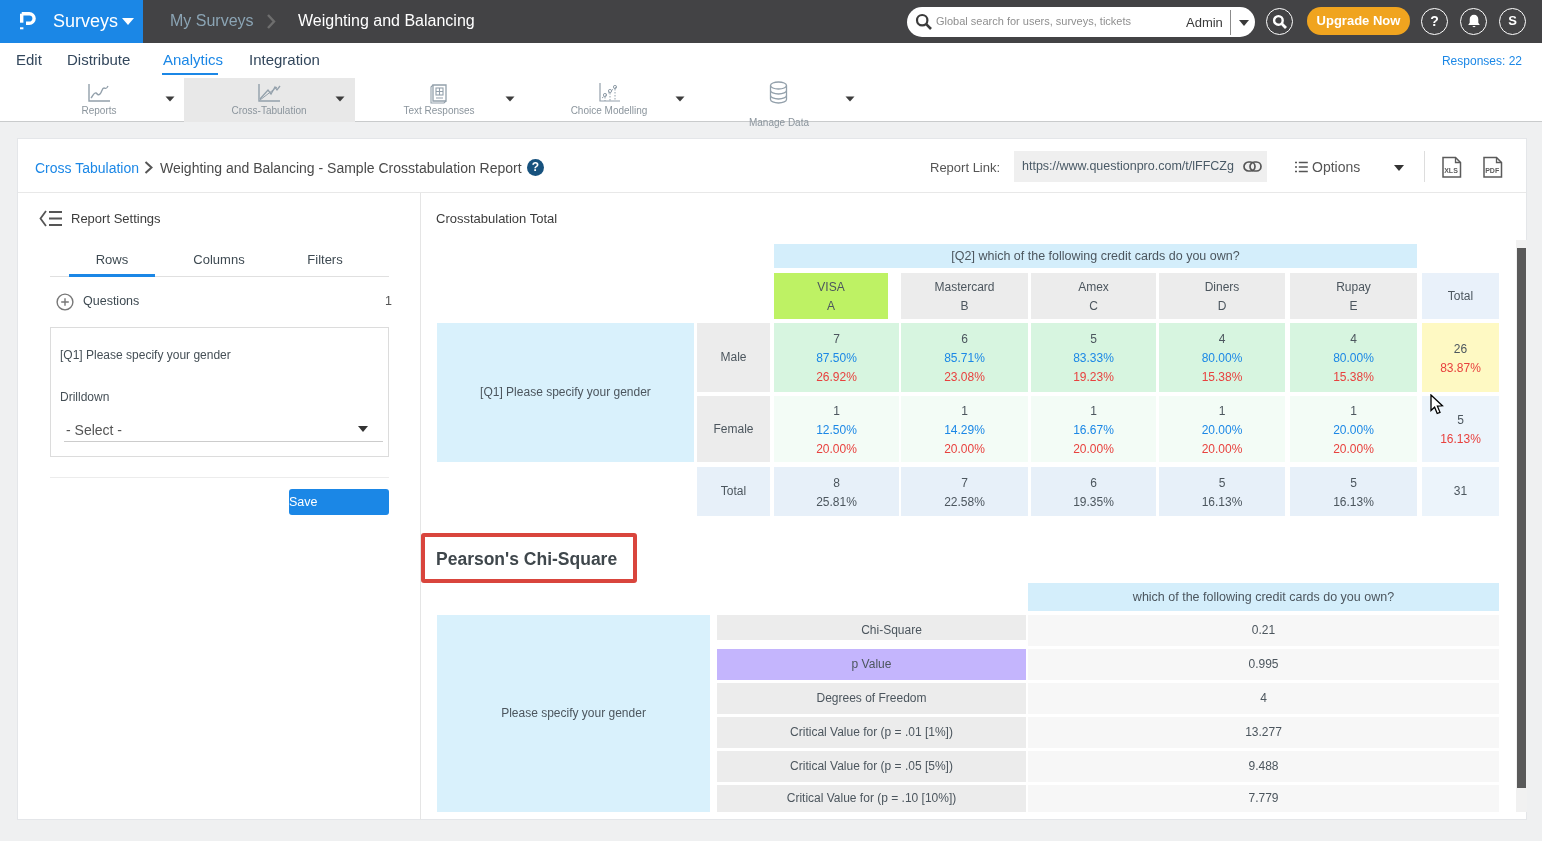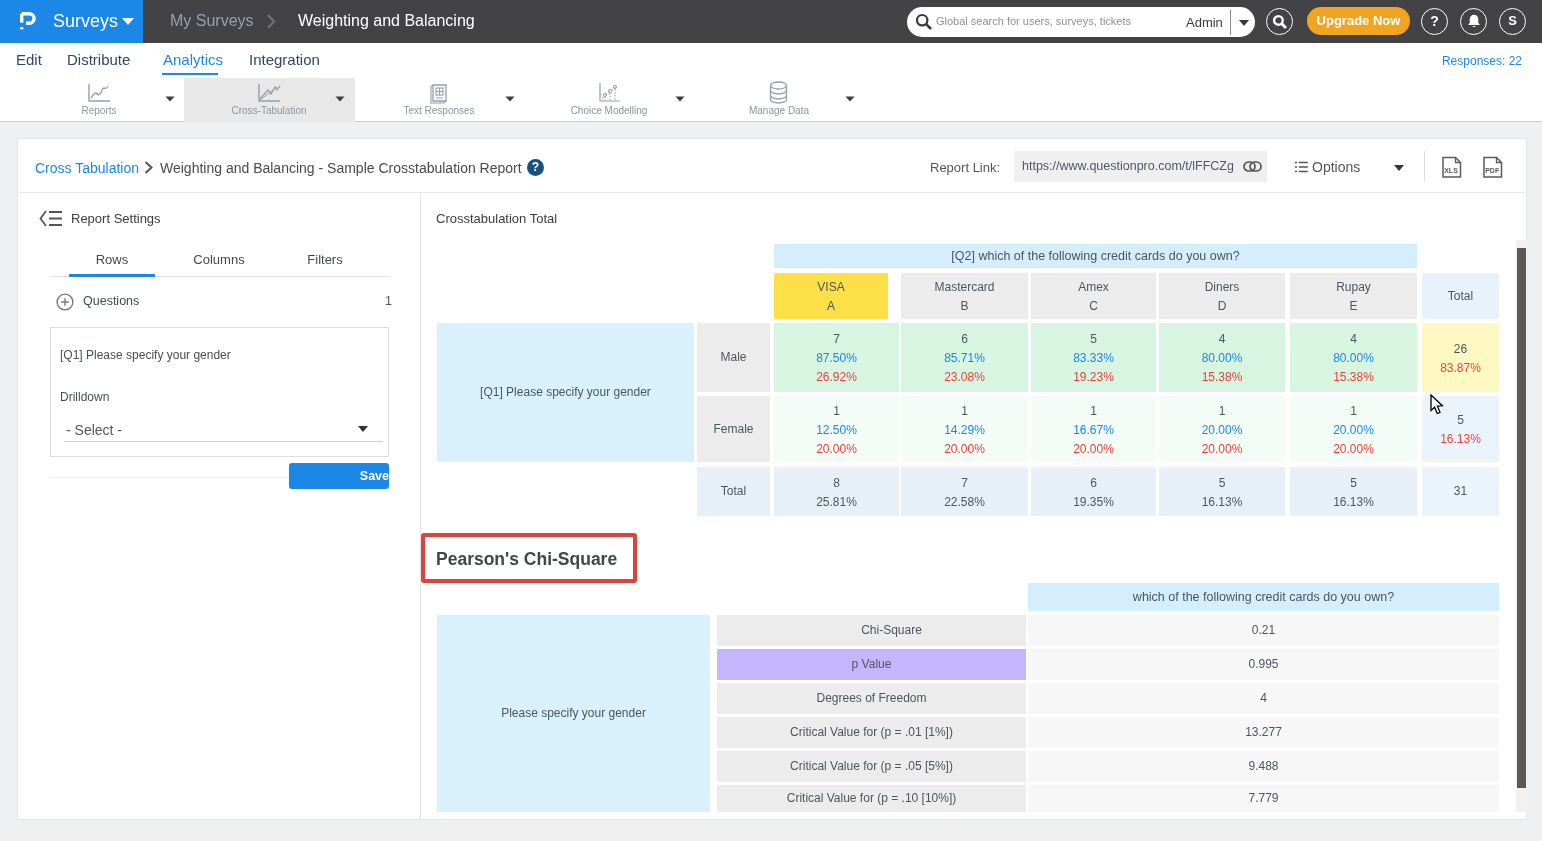--- a/index.html
+++ b/index.html
@@ -109,21 +109,21 @@
 <svg class="abs" style="left:675px;top:96px;" width="10" height="6" viewBox="0 0 10 6">
     <path d="M0.5,0.5 L5,5.5 L9.5,0.5 Z" fill="#3c3c3c"></path>
   </svg>
 
 <svg class="abs" style="left:768px;top:81px;" width="21" height="23" viewBox="0 0 21 23">
   <ellipse cx="10.5" cy="4.5" rx="8" ry="3.5" stroke="#93a0ab" stroke-width="1.3" fill="none"></ellipse>
   <path d="M2.5,4.5 v5 c0,1.9 3.6,3.5 8,3.5 s8,-1.6 8,-3.5 v-5" stroke="#93a0ab" stroke-width="1.3" fill="none"></path>
   <path d="M2.5,9.5 v5 c0,1.9 3.6,3.5 8,3.5 s8,-1.6 8,-3.5 v-5" stroke="#93a0ab" stroke-width="1.3" fill="none"></path>
   <path d="M2.5,14.5 v4 c0,1.9 3.6,3.5 8,3.5 s8,-1.6 8,-3.5 v-4" stroke="#93a0ab" stroke-width="1.3" fill="none"></path>
 </svg>
-<div class="abs" style="left:694px;top:105px;width:170px;text-align:center;color:#8b959d;font-size:10px;">Manage Data</div>
+<div class="abs" style="left:694px;top:117px;width:170px;text-align:center;color:#8b959d;font-size:10px;">Manage Data</div>
 <svg class="abs" style="left:845px;top:96px;" width="10" height="6" viewBox="0 0 10 6">
     <path d="M0.5,0.5 L5,5.5 L9.5,0.5 Z" fill="#3c3c3c"></path>
   </svg>
 
 <div class="abs" style="left:17px;top:138px;width:1510px;height:682px;background:#fff;border:1px solid #e4e6e9;"></div>
 
 <div class="abs" style="left:35px;top:160px;color:#1b87e6;font-size:14px;">Cross Tabulation</div>
 <svg class="abs" style="left:144px;top:161px;" width="9" height="13" viewBox="0 0 9 13">
     <path d="M1.5,1 L7.5,6.5 L1.5,12" stroke="#555" stroke-width="2" fill="none"></path>
   </svg>
@@ -182,27 +182,27 @@
 <div class="abs" style="left:50px;top:327px;width:339px;height:130px;border:1px solid #dcdcdc;"></div>
 <div class="abs" style="left:60px;top:348px;color:#454f56;font-size:12px;">[Q1] Please specify your gender</div>
 <div class="abs" style="left:60px;top:390px;color:#454f56;font-size:12px;">Drilldown</div>
 <div class="abs" style="left:66px;top:422px;color:#555;font-size:14px;">- Select -</div>
 <svg class="abs" style="left:357px;top:425px;" width="12" height="8" viewBox="0 0 12 8">
     <path d="M1,1 L6,7 L11,1 Z" fill="#333"></path>
   </svg>
 <div class="abs" style="left:64px;top:441px;width:319px;height:1px;background:#ccc;"></div>
 
 <div class="abs" style="left:50px;top:477px;width:339px;height:1px;background:#ececec;"></div>
-<div class="abs" style="left:289px;top:463px;width:100px;height:26px;background:#1b87e6;border-radius:3px;color:#fff;font-size:12.5px;font-weight:bold;text-align:right;line-height:26px;">Save</div>
+<div class="abs" style="left:289px;top:489px;width:100px;height:26px;background:#1b87e6;border-radius:3px;color:#fff;font-size:12.5px;font-weight:normal;text-align:left;line-height:26px;">Save</div>
 
 <div class="abs" style="left:436px;top:211px;color:#3c3c3c;font-size:13px;">Crosstabulation Total</div>
 
 <div class="cell" style="left:774px;top:244px;width:643px;height:24px;background:#d4eefb;line-height:24px;font-size:12.5px;">[Q2] which of the following credit cards do you own?</div>
 
-<div class="cell" style="left:774px;top:273px;width:114px;height:46px;background:#fde047;line-height:19px;padding-top:5px;">VISA<br>A</div>
+<div class="cell" style="left:774px;top:273px;width:114px;height:46px;background:#bef264;line-height:19px;padding-top:5px;">VISA<br>A</div>
 <div class="cell" style="left:901px;top:273px;width:127px;height:46px;background:#ececec;line-height:19px;padding-top:5px;">Mastercard<br>B</div>
 <div class="cell" style="left:1031px;top:273px;width:125px;height:46px;background:#ececec;line-height:19px;padding-top:5px;">Amex<br>C</div>
 <div class="cell" style="left:1159px;top:273px;width:126px;height:46px;background:#ececec;line-height:19px;padding-top:5px;">Diners<br>D</div>
 <div class="cell" style="left:1290px;top:273px;width:127px;height:46px;background:#ececec;line-height:19px;padding-top:5px;">Rupay<br>E</div>
 <div class="cell" style="left:1422px;top:273px;width:77px;height:46px;background:#e9f1fa;line-height:46px;">Total</div>
 
 <div class="cell" style="left:437px;top:323px;width:257px;height:139px;background:#d9f1fc;line-height:139px;">[Q1] Please specify your gender</div>
 
 <div class="cell" style="left:697px;top:323px;width:73px;height:69px;background:#ececec;line-height:69px;">Male</div>
 <div class="cell" style="left:774px;top:323px;width:125px;height:69px;background:#d7f5e0;line-height:19px;padding-top:7px;">7<br><span class="blue">87.50%</span><br><span class="red">26.92%</span></div>
@@ -226,21 +226,21 @@
 <div class="cell" style="left:1031px;top:467px;width:125px;height:49px;background:#e7f0f9;line-height:19px;padding-top:7px;">6<br>19.35%</div>
 <div class="cell" style="left:1159px;top:467px;width:126px;height:49px;background:#e7f0f9;line-height:19px;padding-top:7px;">5<br>16.13%</div>
 <div class="cell" style="left:1290px;top:467px;width:127px;height:49px;background:#e7f0f9;line-height:19px;padding-top:7px;">5<br>16.13%</div>
 <div class="cell" style="left:1422px;top:467px;width:77px;height:49px;background:#ecf4fb;line-height:49px;">31</div>
 
 <div class="abs" style="left:421px;top:533px;width:216px;height:50px;border:4px solid #d9453d;border-radius:3px;"></div>
 <div class="abs" style="left:436px;top:549px;color:#3f474c;font-size:17.5px;font-weight:bold;">Pearson's Chi-Square</div>
 
 <div class="cell" style="left:1028px;top:583px;width:471px;height:28px;background:#d4eefb;line-height:28px;font-size:12.5px;">which of the following credit cards do you own?</div>
 <div class="cell" style="left:437px;top:615px;width:273px;height:197px;background:#d9f1fc;line-height:197px;">Please specify your gender</div>
-<div class="cell" style="left:717px;top:615px;width:309px;height:31px;background:#ececec;line-height:31px;padding-left:40px;">Chi-Square</div>
+<div class="cell" style="left:717px;top:615px;width:309px;height:25px;background:#ececec;line-height:31px;padding-left:40px;">Chi-Square</div>
 <div class="cell" style="left:1028px;top:615px;width:471px;height:31px;background:#f7f7f7;line-height:31px;">0.21</div>
 <div class="cell" style="left:717px;top:649px;width:309px;height:31px;background:#c4b5fd;line-height:31px;">p Value</div>
 <div class="cell" style="left:1028px;top:649px;width:471px;height:31px;background:#f7f7f7;line-height:31px;">0.995</div>
 <div class="cell" style="left:717px;top:683px;width:309px;height:31px;background:#ececec;line-height:31px;">Degrees of Freedom</div>
 <div class="cell" style="left:1028px;top:683px;width:471px;height:31px;background:#f7f7f7;line-height:31px;">4</div>
 <div class="cell" style="left:717px;top:717px;width:309px;height:31px;background:#ececec;line-height:31px;">Critical Value for (p = .01 [1%])</div>
 <div class="cell" style="left:1028px;top:717px;width:471px;height:31px;background:#f7f7f7;line-height:31px;">13.277</div>
 <div class="cell" style="left:717px;top:751px;width:309px;height:31px;background:#ececec;line-height:31px;">Critical Value for (p = .05 [5%])</div>
 <div class="cell" style="left:1028px;top:751px;width:471px;height:31px;background:#f7f7f7;line-height:31px;">9.488</div>
 <div class="cell" style="left:717px;top:785px;width:309px;height:27px;background:#ececec;line-height:27px;">Critical Value for (p = .10 [10%])</div>

